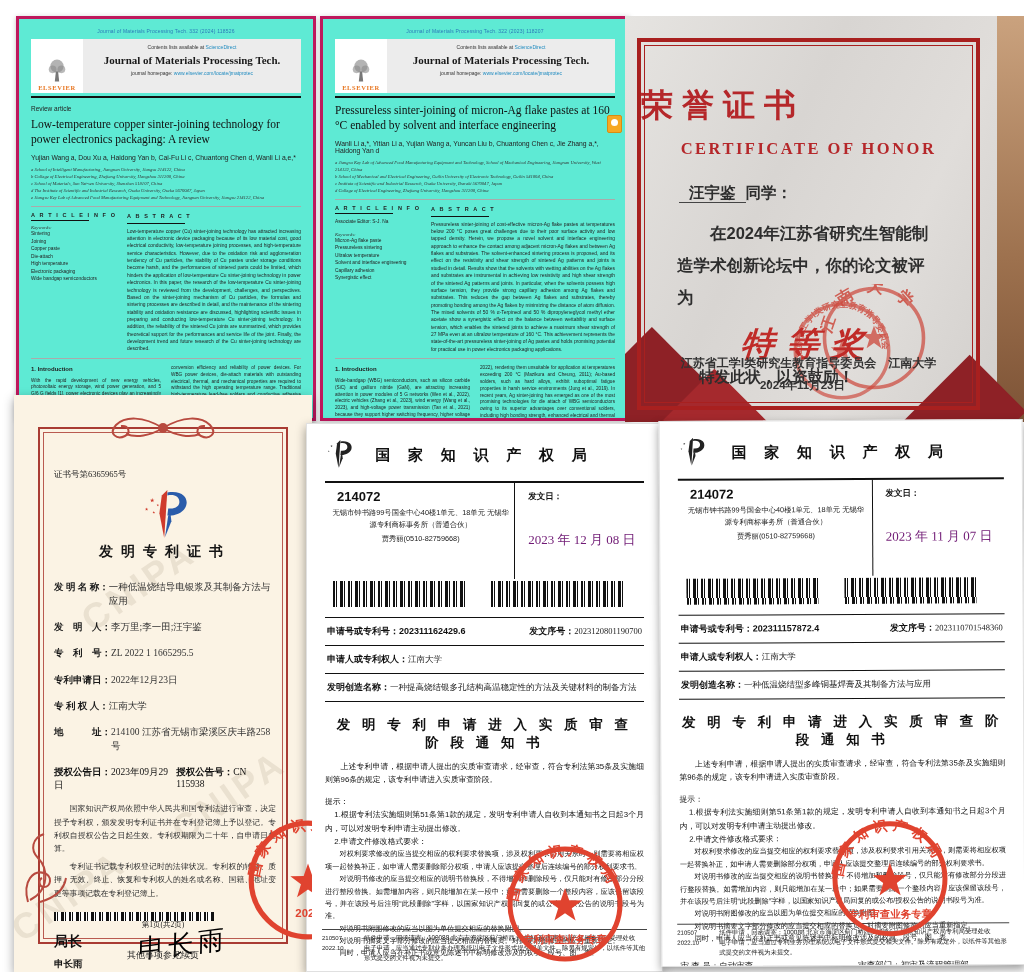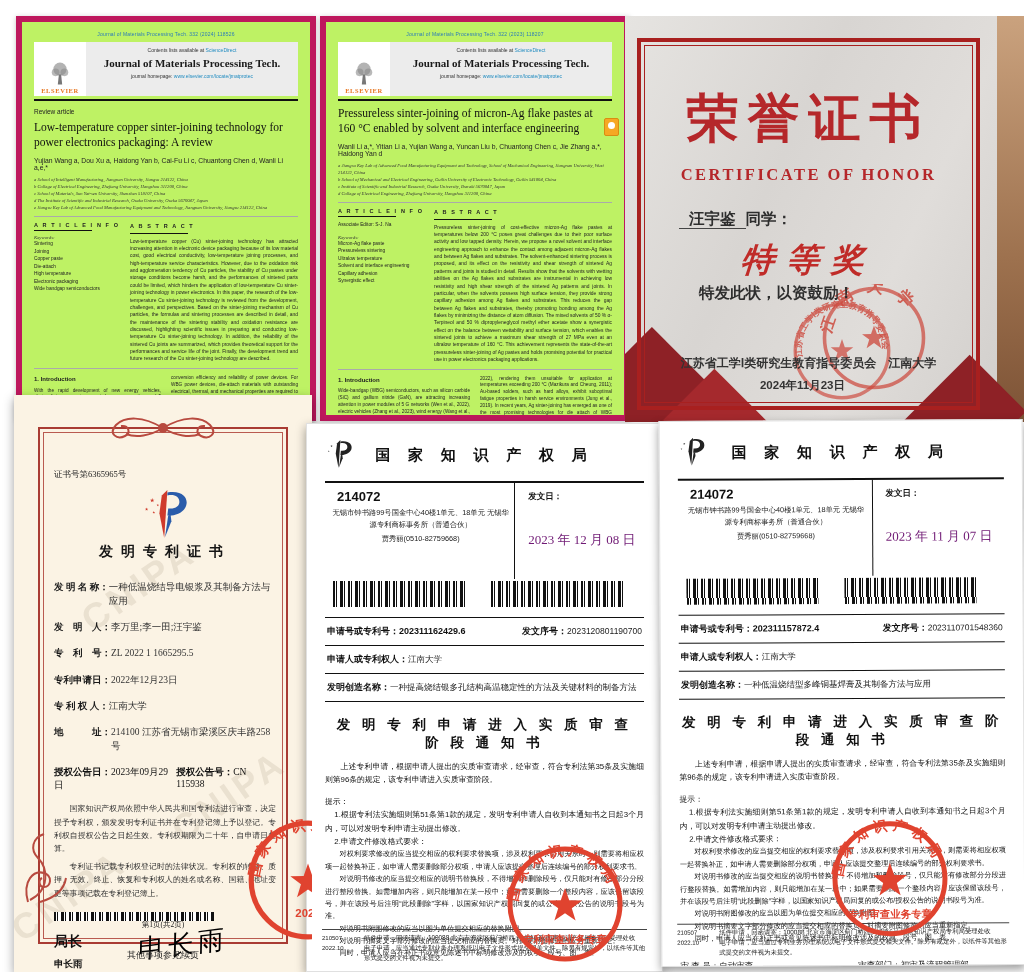--- a/index.html
+++ b/index.html
@@ -2,21 +2,21 @@
 <html><head>
 <meta charset="utf-8">
 <style>
 *{margin:0;padding:0;box-sizing:border-box;}
 html,body{background:#fff;}
 #canvas{position:relative;width:1024px;height:972px;background:#fff;overflow:hidden;
   font-family:"Liberation Sans",sans-serif;color:#111;}
 .doc{position:absolute;overflow:hidden;}
 
 
-.paper{background:#bef264;border:6px solid #be185d;box-shadow:0 1px 5px rgba(0,0,0,.22);padding:9px 12px;}
+.paper{background:#5eead4;border:3px solid #be185d;box-shadow:0 1px 5px rgba(0,0,0,.22);padding:9px 12px;}
 #paper-left{left:16px;top:16px;width:300px;height:405px;}
 #paper-mid{left:320px;top:16px;width:310px;height:405px;}
 .jref{text-align:center;font-size:5px;color:#2b7bb9;letter-spacing:.2px;}
 .jband{display:flex;margin-top:5px;height:54px;}
 .jlogo{width:52px;background:#fff;display:flex;flex-direction:column;align-items:center;justify-content:flex-end;padding-bottom:2px;}
 .jlogo .elname{font-size:6.5px;font-weight:bold;color:#e87722;letter-spacing:.6px;font-family:"Liberation Serif",serif;}
 .jbandc{flex:1;background:#ececec;text-align:center;padding:5px 4px 3px;}
 .jcontents{font-size:5px;color:#333;}
 .jcontents .sd{color:#1f8bc0;}
 .jname{font-size:11px;font-weight:bold;font-family:"Liberation Serif",serif;color:#1a1a1a;margin-top:4px;}
@@ -43,21 +43,21 @@
 
 
 #honor{left:625px;top:16px;width:399px;height:406px;background:linear-gradient(115deg,#e6e4e1 0%,#d8d5d2 38%,#e0ddda 66%,#cfccc9 100%);}
 #honor .wood{position:absolute;right:0;top:0;width:27px;height:100%;background:linear-gradient(180deg,#caa27e,#9d714e 60%,#7d5336);}
 #honor .ribbon{position:absolute;background:#8e2126;}
 #honor .rb1{left:-34px;bottom:-52px;width:150px;height:110px;transform:rotate(45deg);}
 #honor .rb2{left:40px;bottom:-66px;width:120px;height:90px;transform:rotate(45deg);background:#a5292d;}
 #honor .rb3{right:10px;bottom:-40px;width:110px;height:80px;transform:rotate(-45deg);}
 .hframe{position:absolute;left:12px;top:22px;right:44px;bottom:12px;border:4px solid #a8201f;}
 .hframe .inner{position:absolute;inset:3px;border:1px solid #a8201f;}
-.htitle{margin-top:42px;text-align:center;font-size:52px;font-weight:bold;letter-spacing:9px;color:#b5272a;font-family:"Liberation Serif",serif;}
+.htitle{margin-top:42px;font-size:32px;font-weight:bold;letter-spacing:9px;color:#b5272a;font-family:"Liberation Serif",serif;}
 .hen{margin-top:11px;text-align:center;font-size:16.5px;font-weight:bold;letter-spacing:2.5px;color:#b5272a;font-family:"Liberation Serif",serif;}
 .hname{margin-top:24px;padding-left:38px;font-size:15.5px;color:#2e2e2e;font-weight:600;position:relative;z-index:2;}
 .hname .nm{border-bottom:1.5px solid #444;padding:0 10px 1px;}
 .hbody{margin-top:13px;padding:0 36px;font-size:16.5px;line-height:1.95;color:#2e2e2e;font-weight:600;text-indent:2em;position:relative;z-index:2;}
 .haward{margin-top:8px;text-align:center;font-size:33px;font-weight:bold;font-style:italic;letter-spacing:12px;color:#c02b28;font-family:"Liberation Serif",serif;transform:skewX(-4deg);position:relative;z-index:2;}
 .hclose{padding-left:58px;font-size:15.5px;font-weight:600;color:#2e2e2e;position:relative;z-index:2;}
 .hissuer{position:absolute;bottom:34px;left:0;right:0;text-align:center;font-size:12px;font-weight:bold;color:#333;z-index:2;}
 .hdate{position:absolute;bottom:13px;left:0;right:12px;text-align:center;font-size:11.5px;font-weight:600;color:#333;z-index:2;}
 .hseal{position:absolute;z-index:1;opacity:.85;}
 .hsealA{left:150px;bottom:4px;width:102px;height:102px;}
@@ -106,21 +106,21 @@
 .ninfol{flex:1.55;padding:6px 4px 2px 6px;}
 .npost{font-size:13px;font-weight:bold;margin-left:6px;}
 .naddr{font-size:7.3px;line-height:1.6;text-align:center;margin-top:3px;color:#222;}
 .ninfor{flex:1;border-left:1.3px solid #111;padding:8px 0 0 13px;}
 .nissuel{font-size:8.5px;font-weight:bold;}
 .ndate{font-size:13px;font-family:"Liberation Serif",serif;margin-top:28px;color:#701a75;}
 .nbars{display:flex;gap:26px;margin:2px 0 10px 8px;}
 .nbar{width:132px;height:26px;}
 .nrow{display:flex;justify-content:space-between;padding:7px 2px;font-size:9px;align-items:baseline;}
 .nrow .lab{font-weight:bold;}
-.nrow .serial{font-family:Liberation Sans, sans-serif;font-size:8.5px;color:#222;}
+.nrow .serial{font-family:Liberation Serif, serif;font-size:8.5px;color:#222;}
 .ntitle{margin:14px 0 8px;text-align:center;font-size:13.5px;font-weight:bold;letter-spacing:4px;color:#111;}
 .nbody{font-size:7.8px;line-height:1.72;text-align:justify;color:#111;}
 .nbody p{text-indent:2em;}
 .nbody .tip{text-indent:0;margin-top:8px;}
 .nbody .num{text-indent:1.2em;}
 .nbody .fine{font-size:7.2px;}
 .nexam{margin-top:16px;display:flex;font-size:8.5px;color:#111;}
 .nexam .c1{flex:1.2;}
 .nexam .c1 div{margin-top:7px;}
 .nexam .c1 div:first-child{margin-top:0;}
@@ -258,20 +258,21 @@
   <div class="doc" id="honor">
     <div class="wood"></div>
     <div class="ribbon rb1"></div>
     <div class="ribbon rb2"></div>
     <div class="ribbon rb3"></div>
     <div class="hframe">
       <div class="inner"></div>
       <div class="htitle">荣誉证书</div>
       <div class="hen">CERTIFICATE OF HONOR</div>
       <div class="hname"><span class="nm">汪宇鉴</span><span>同学：</span></div>
+      <div class="hbody">在2024年江苏省研究生智能制造学术创新论坛中，你的论文被评为</div>
       <div class="haward">特等奖</div>
       <div class="hclose">特发此状，以资鼓励！</div>
       <svg class="hseal hsealA" viewBox="0 0 120 120">
         <circle cx="60" cy="60" r="55" fill="none" stroke="#cd4a3e" stroke-width="4" opacity="0.8"></circle>
         <defs>
             <path id="arcA" d="M 14 70 A 48 48 0 1 1 106 70" fill="none"></path>
           </defs>
         <text fill="#cd4a3e" font-size="10" font-weight="bold" class="sealtext"><textPath href="#arcA" startOffset="2%">江苏省工学Ⅰ类研究生教育指导委员会</textPath></text>
         <polygon points="60,46 63.3,55.5 73.3,55.7 65.3,61.7 68.2,71.3 60,65.6 51.8,71.3 54.7,61.7 46.7,55.7 56.7,55.5" fill="#cd4a3e" opacity="0.85"></polygon>
       </svg>

